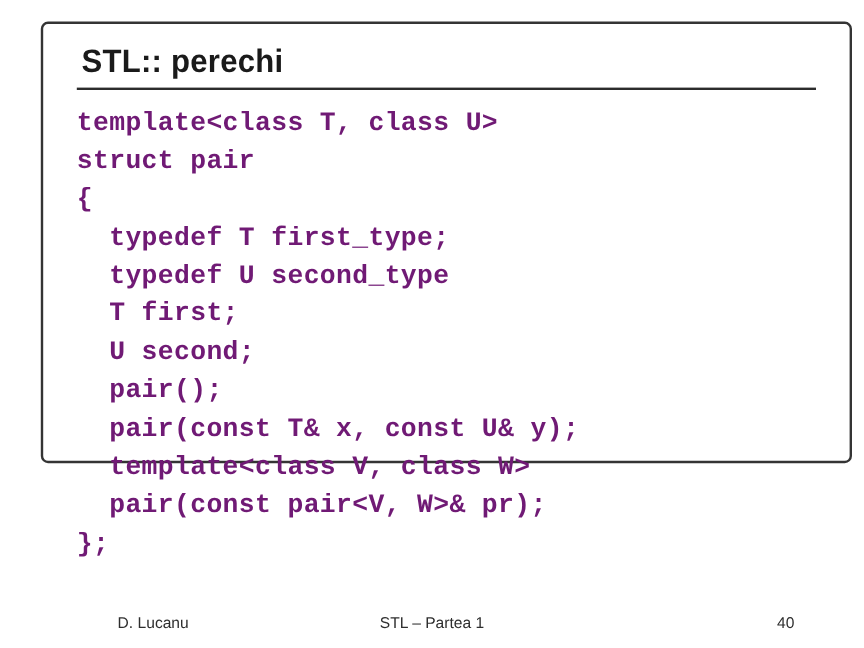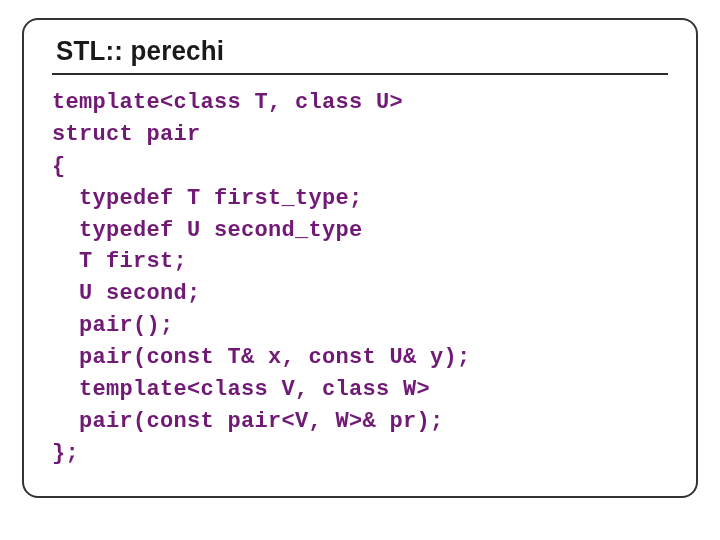--- a/index.html
+++ b/index.html
@@ -9,25 +9,26 @@
     background: #ffffff;
   }
   .slide {
     width: 720px;
     height: 540px;
     position: relative;
     padding: 18px 22px 0 22px;
   }
   .frame {
     width: 100%;
-    height: 480px;
+    height: 368px;
     border: 2.5px solid #343434;
-    border-radius: 16px;
+    border-radius: 6px;
     padding: 16px 28px 14px 28px;
     position: relative;
+    margin-left: 12px;
   }
   .title {
     font-family: Arial, Helvetica, sans-serif;
     font-weight: 900;
     font-size: 27px;
     color: #1a1a1a;
     letter-spacing: 0.2px;
     margin-bottom: 6px;
     margin-left: 4px;
     transform: scaleX(0.96);
@@ -87,13 +88,18 @@
   typedef T first_type;
   typedef U second_type
   T first;
   U second;
   pair();
   pair(const T&amp; x, const U&amp; y);
   template&lt;class V, class W&gt;
   pair(const pair&lt;V, W&gt;&amp; pr);
 };</div>
   </div>
+  <div class="footer">
+    <span class="footer-left">D. Lucanu</span>
+    <span class="footer-center">STL – Partea 1</span>
+    <span class="footer-right">40</span>
+  </div>
 </div>
 
 </body></html>

